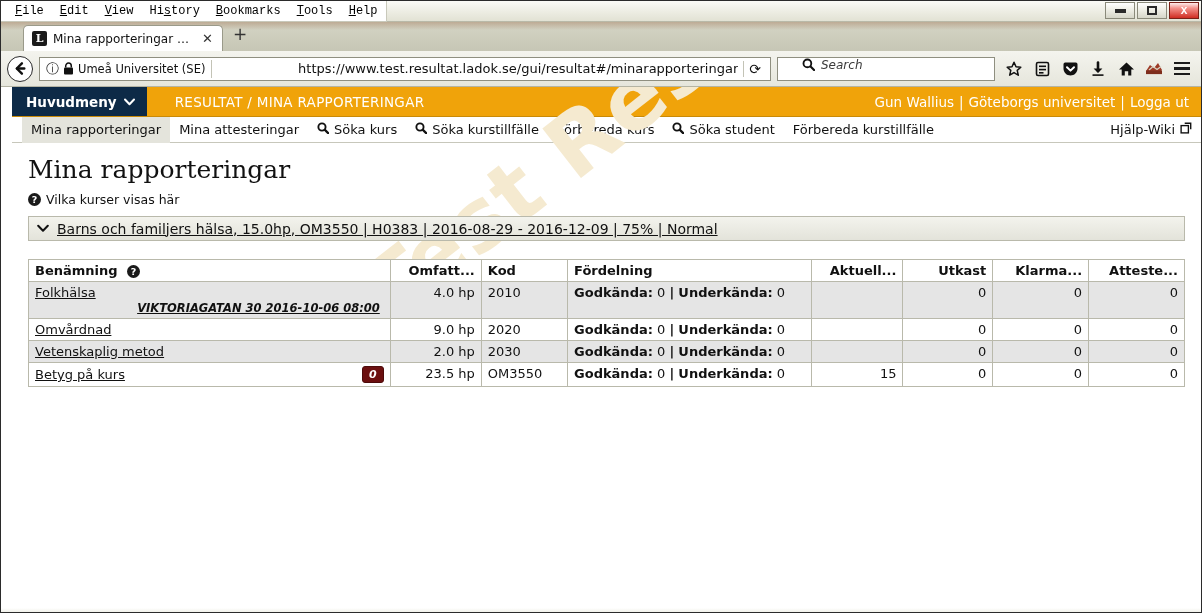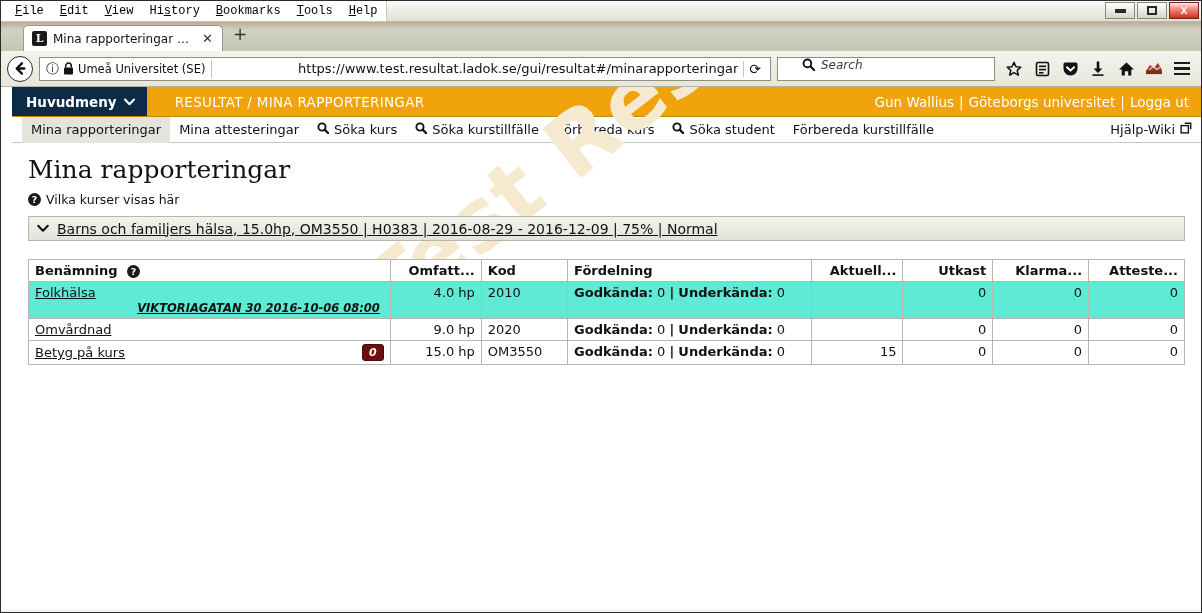--- a/index.html
+++ b/index.html
@@ -189,21 +189,21 @@
   .coursebar .clink { color: #111; text-decoration: underline; white-space: nowrap; }
   
   table.grid { border-collapse: collapse; width: 100%; margin-top: 18px;
                table-layout: fixed; }
   table.grid th, table.grid td {
     border: 1px solid #b9b9ab; font-size: 13px; color: #111;
     padding: 3px 6px; vertical-align: top;
   }
   table.grid th { font-weight: bold; text-align: left; background: #fff; }
   table.grid th.num, table.grid td.num { text-align: right; }
-  .rowalt td { background: #5eead4; }
+  .rowalt td { background: #e5e5e5; }
   .reslink { color: #111; text-decoration: underline; }
   .sublink { display: block; text-align: right; font-style: italic;
              font-weight: bold; font-size: 11.5px; text-decoration: underline;
              color: #111; margin-top: 1px; padding-right: 4px; }
   .benamn-cell { display: flex; align-items: center; justify-content: space-between; }
   .badge0 {
     background: #6b0f0f; color: #fff; font-style: italic; font-weight: bold;
     font-size: 11px; border-radius: 3px; padding: 1px 6px; line-height: 13px;
     border: 1px solid #4d0a0a; flex: none;
   }
@@ -481,28 +481,46 @@
               <span>0</span>
               <b>|</b>
               <b>Underkända:</b>
               <span>0</span>
             </td>
             <td class="num"></td>
             <td class="num">0</td>
             <td class="num">0</td>
             <td class="num">0</td>
           </tr>
+          <tr class="rowalt">
+            <td>
+              <a class="reslink">Vetenskaplig metod</a>
+            </td>
+            <td class="num">2.0 hp</td>
+            <td>2030</td>
+            <td class="fordel">
+              <b>Godkända:</b>
+              <span>0</span>
+              <b>|</b>
+              <b>Underkända:</b>
+              <span>0</span>
+            </td>
+            <td class="num"></td>
+            <td class="num">0</td>
+            <td class="num">0</td>
+            <td class="num">0</td>
+          </tr>
           <tr>
             <td>
               <span class="benamn-cell">
                 <a class="reslink">Betyg på kurs</a>
                 <span class="badge0">0</span>
               </span>
             </td>
-            <td class="num">15.0 hp</td>
+            <td class="num">23.5 hp</td>
             <td>OM3550</td>
             <td class="fordel">
               <b>Godkända:</b>
               <span>0</span>
               <b>|</b>
               <b>Underkända:</b>
               <span>0</span>
             </td>
             <td class="num">15</td>
             <td class="num">0</td>

